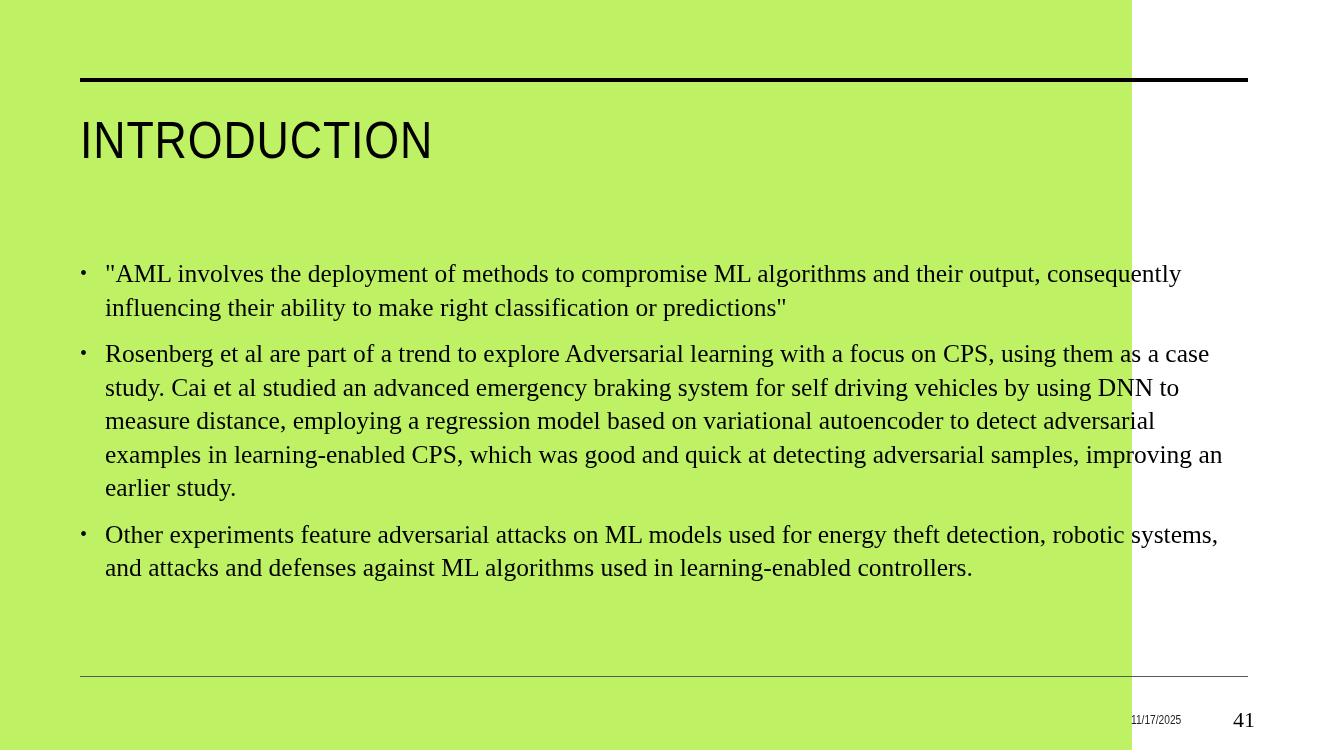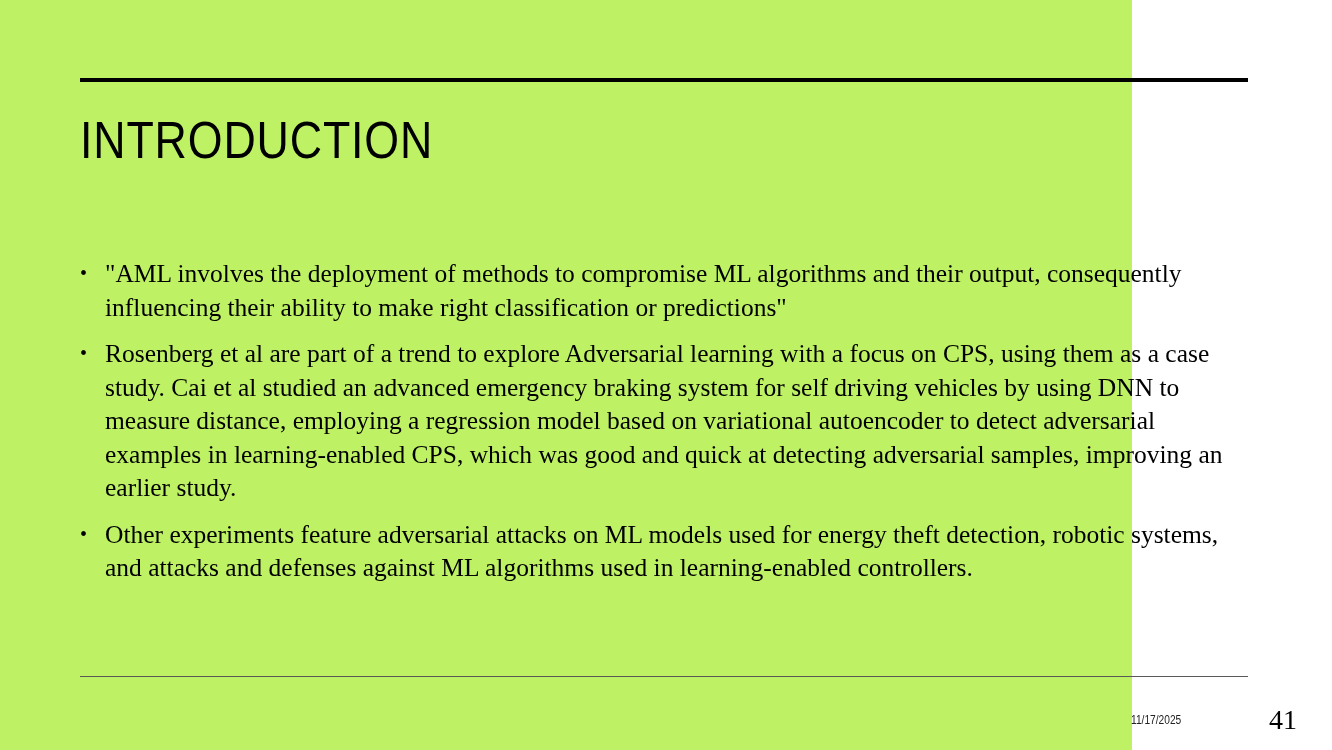--- a/index.html
+++ b/index.html
@@ -90,24 +90,23 @@
       color: #222222;
       transform: scaleX(0.85);
       transform-origin: left top;
       white-space: nowrap;
     }
     .footer-page {
       position: absolute;
       left: 1233px;
       top: 706px;
       font-family: "Liberation Serif", serif;
-      font-size: 28px;
+      font-size: 22px;
       line-height: 28px;
       color: #000000;
-      margin-left: 36px;
     }
   </style>
 </head>
 <body>
 
 <div class="slide">
   <div class="top-rule"></div>
 
   <h1 class="title">INTRODUCTION</h1>
 

